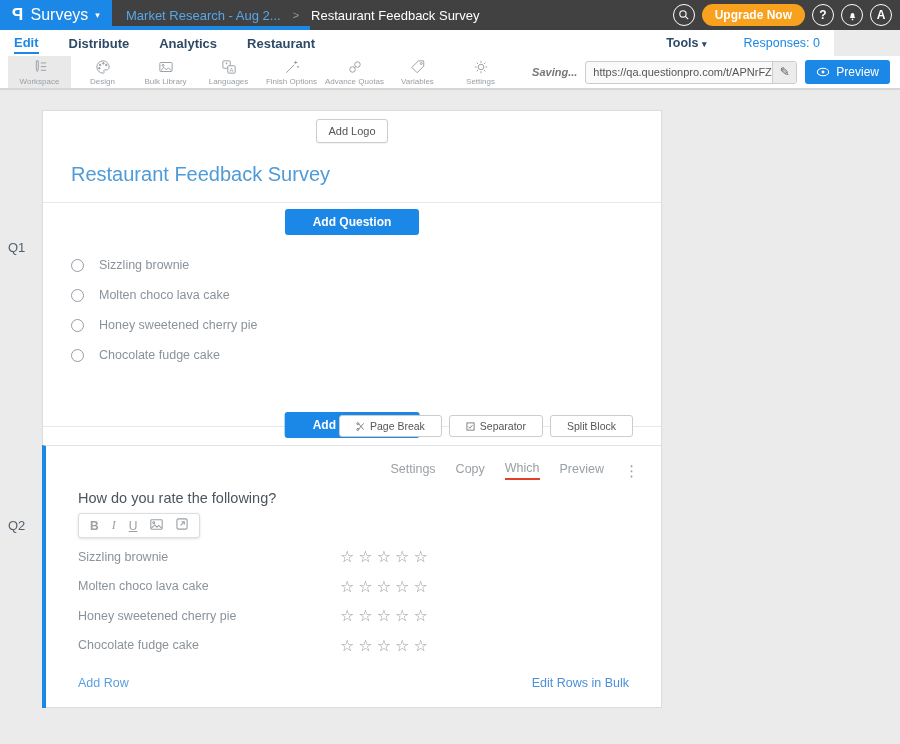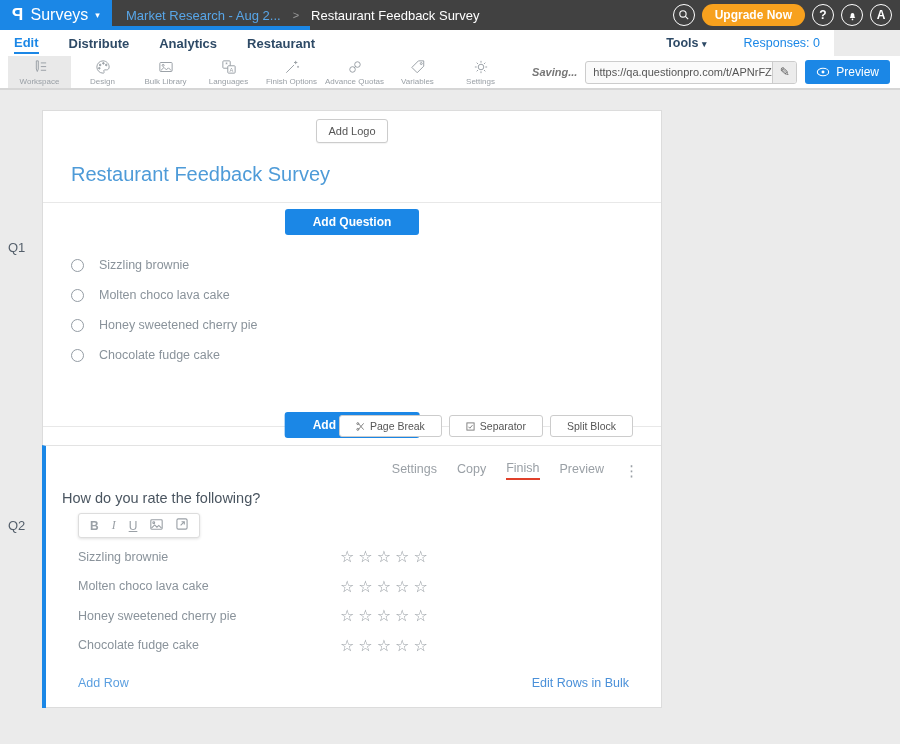--- a/index.html
+++ b/index.html
@@ -66,21 +66,21 @@
   .add-q-row-2 .add-question-btn { position:absolute; left:50%; transform:translateX(-50%); top:3px; }
   .block-actions { position:absolute; right:28px; top:6px; display:flex; gap:7px; }
   .block-btn { display:flex; align-items:center; gap:5px; background:#fff; border:1px solid #ccc; border-radius:3px; font-size:10.5px; color:#555; padding:4px 16px; cursor:pointer; }
   .block-btn svg { stroke:#777; fill:none; stroke-width:1; }
 
   .q2-block { border-left:4px solid #1b87e6; border-top:1px solid #e3e3e3; margin-left:-1px; margin-bottom:-1px; }
   .q2-header { display:flex; justify-content:flex-end; align-items:center; gap:20px; padding:15px 22px 0; }
   .q2-menu-item { font-size:12.5px; color:#9aa0a6; cursor:pointer; padding-bottom:3px; }
   .q2-menu-item.logic { border-bottom:2px solid #e0402a; }
   .kebab { color:#9aa0a6; font-size:15px; cursor:pointer; letter-spacing:0; line-height:10px; }
-  .q2-text { font-size:14.5px; color:#4a5560; padding:10px 16px 0; }
+  .q2-text { font-size:14.5px; color:#4a5560; padding:10px 32px 0; }
   .rt-toolbar { display:inline-flex; align-items:center; gap:13px; margin:7px 0 0 32px; border:1px solid #ddd; border-radius:3px; background:#fff; padding:4px 11px; box-shadow:0 1px 3px rgba(0,0,0,0.12); color:#9aa0a6; }
   .rt-btn { font-size:12px; cursor:pointer; color:#9aa0a6; }
   .rt-b { font-weight:bold; }
   .rt-i { font-style:italic; font-family:"Liberation Serif", serif; }
   .rt-u { text-decoration:underline; }
   .rt-toolbar svg { stroke:#9aa0a6; fill:none; stroke-width:1.2; }
 
   .rating-rows { margin-top:4px; }
   .rating-row { display:flex; align-items:center; height:29.5px; padding:0 32px; }
   .rating-label { flex:0 0 262px; font-size:12.5px; color:#8a939b; }
@@ -286,21 +286,21 @@
           <button class="block-btn">
             <span>Split Block</span>
           </button>
         </div>
       </div>
 
       <div class="q2-block">
         <div class="q2-header">
           <span class="q2-menu-item">Settings</span>
           <span class="q2-menu-item">Copy</span>
-          <span class="q2-menu-item logic">Finish</span>
+          <span class="q2-menu-item logic">Which</span>
           <span class="q2-menu-item">Preview</span>
           <span class="kebab">⋮</span>
         </div>
 
         <div class="q2-text">How do you rate the following?</div>
 
         <div class="rt-toolbar">
           <span class="rt-btn rt-b">B</span>
           <span class="rt-btn rt-i">I</span>
           <span class="rt-btn rt-u">U</span>

